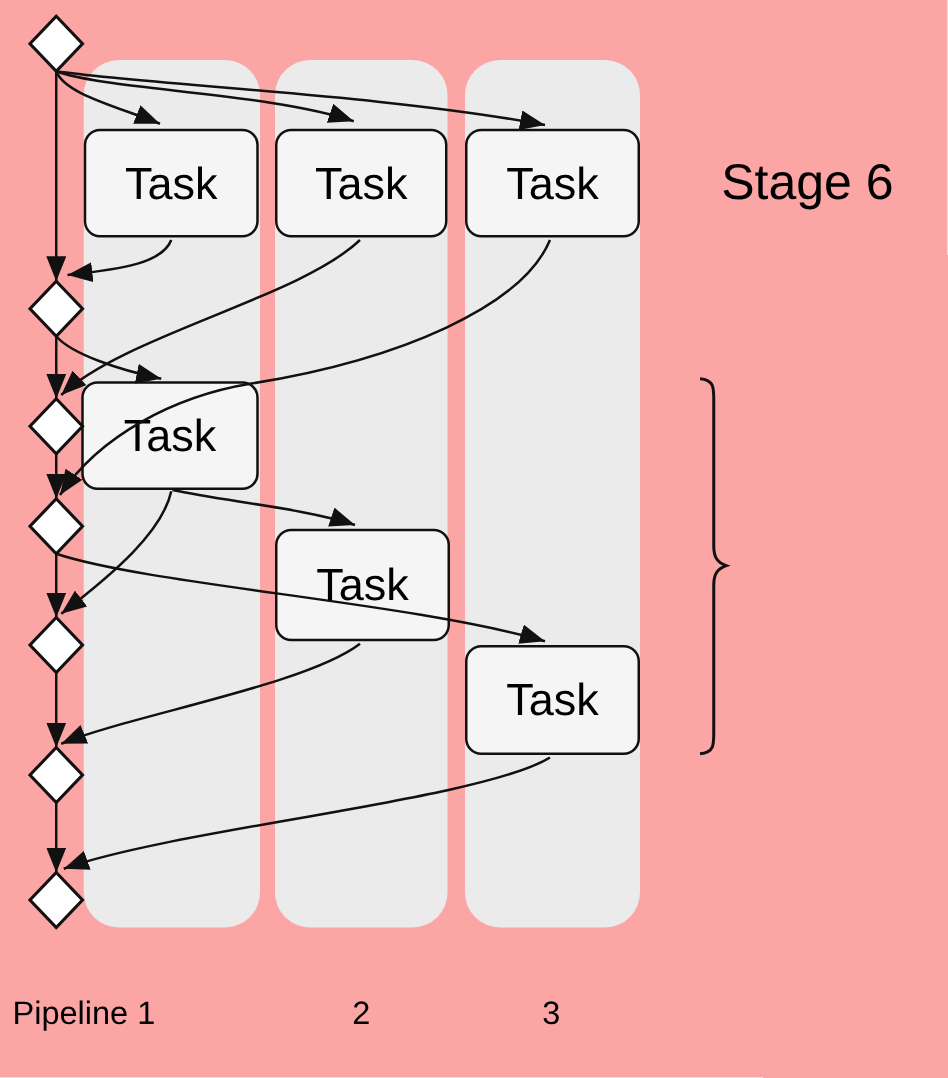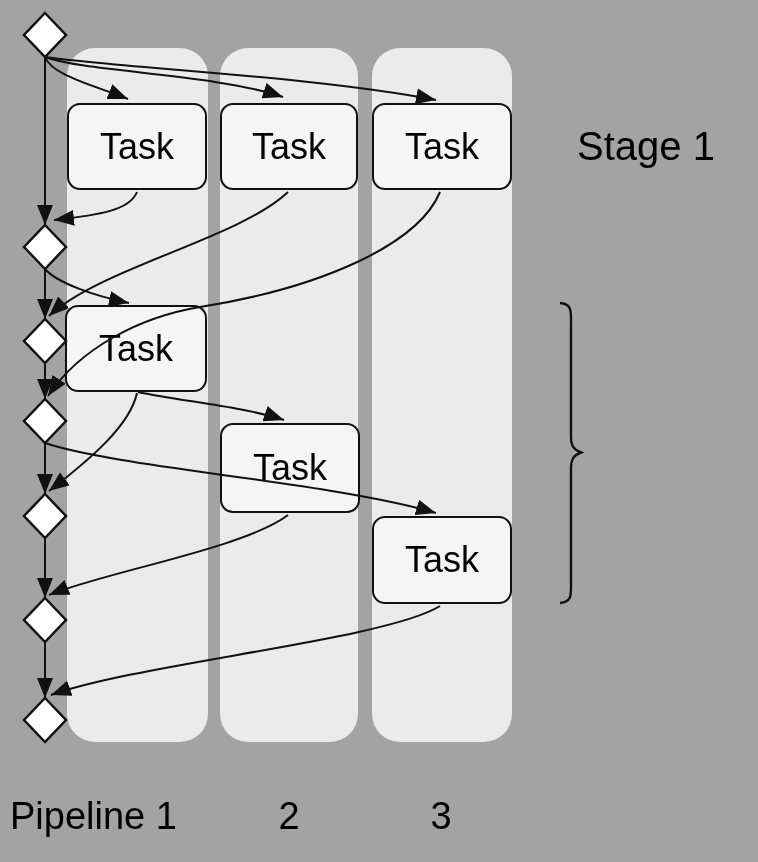--- a/index.html
+++ b/index.html
@@ -5,21 +5,21 @@
   html, body {
     margin: 0;
     padding: 0;
     background: #ffffff;
     font-family: "Liberation Sans", sans-serif;
   }
   .canvas {
     position: relative;
     width: 758px;
     height: 862px;
-    background: #a3a3a3;
+    background: #fca5a5;
     overflow: hidden;
   }
   .col {
     position: absolute;
     top: 48px;
     height: 694px;
     background: #ebebeb;
     border-radius: 28px;
   }
   .col1 { left: 67px;  width: 141px; }
@@ -50,21 +50,21 @@
     height: 862px;
     pointer-events: none;
   }
   .lbl {
     position: absolute;
     color: #000000;
     white-space: nowrap;
     line-height: 1.1;
   }
   .stage-lbl { font-size: 40px; }
-  .pipe-lbl  { font-size: 38px; }
+  .pipe-lbl  { font-size: 26px; }
   .stage1 { left: 577px; top: 124px; }
   .stage2 { left: 598px; top: 433px; }
   .p1 { left: 10px; top: 796px; }
   .p2 { left: 289px; top: 796px; transform: translateX(-50%); }
   .p3 { left: 441px; top: 796px; transform: translateX(-50%); }
 </style>
 </head>
 <body>
 
 <div class="canvas">
@@ -130,18 +130,18 @@
       <polygon points="45,319 66,341 45,363 24,341"></polygon>
       <polygon points="45,399 66,421 45,443 24,421"></polygon>
       <polygon points="45,494 66,516 45,538 24,516"></polygon>
       <polygon points="45,598 66,620 45,642 24,620"></polygon>
       <polygon points="45,698 66,720 45,742 24,720"></polygon>
     </g>
 
     <path d="M560,303 C572,304 571,311 571,323 L571,437 C571,446 574,450 581,452.5 C574,455 571,459 571,468 L571,583 C571,595 572,602 560,603" fill="none" stroke="#111111" stroke-width="2.4"></path>
   </svg>
 
-  <div class="lbl stage-lbl stage1">Stage 1</div>
+  <div class="lbl stage-lbl stage1">Stage 6</div>
   <div class="lbl pipe-lbl p1">Pipeline 1</div>
   <div class="lbl pipe-lbl p2">2</div>
   <div class="lbl pipe-lbl p3">3</div>
 
 </div>
 
 </body></html>

